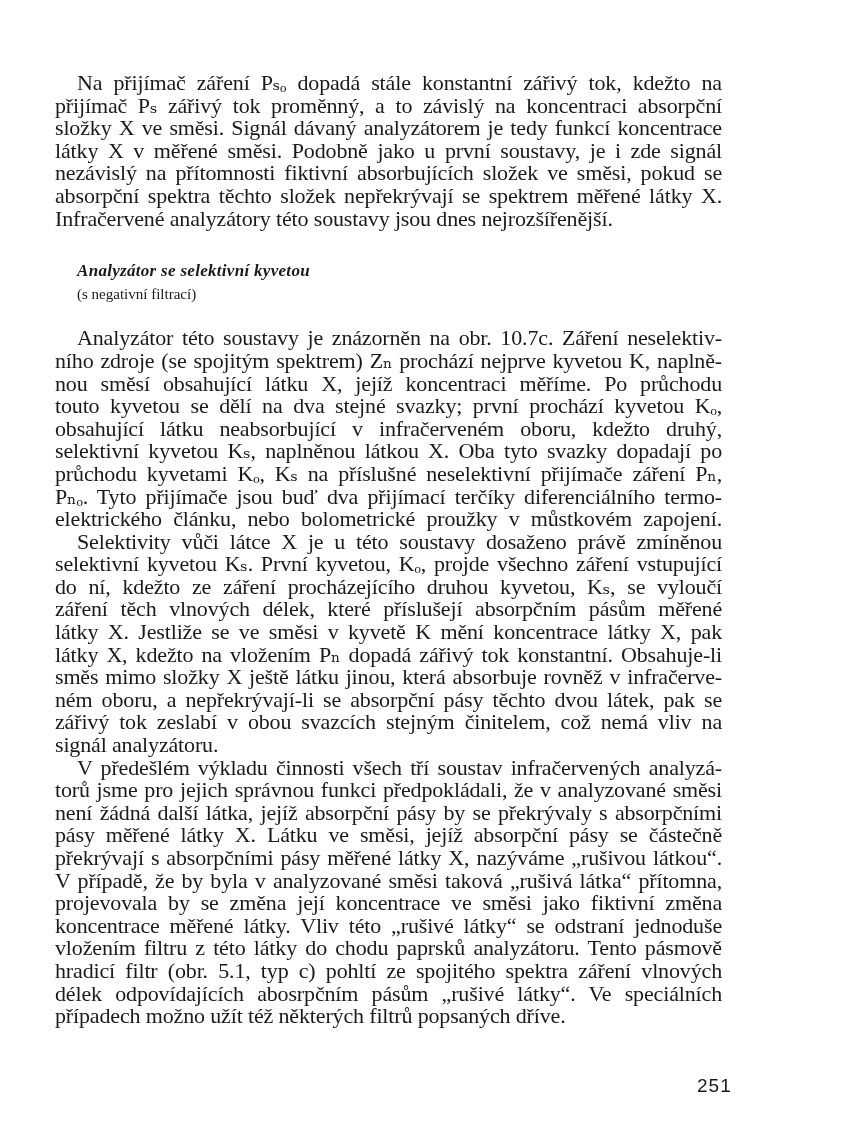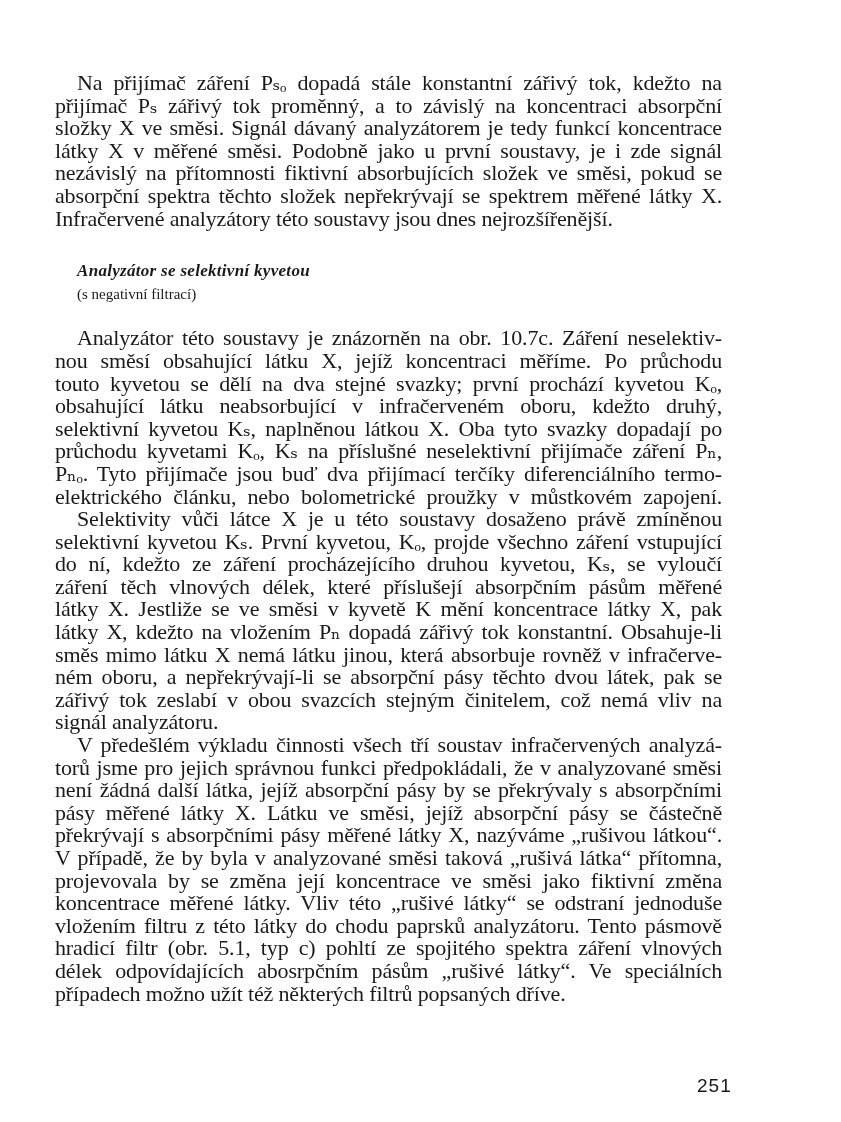--- a/index.html
+++ b/index.html
@@ -83,37 +83,38 @@
 
   <div>
     <span class="heading italic">Analyzátor se selektivní kyvetou</span>
     <span class="heading sub">(s negativní filtrací)</span>
   </div>
 
   <div class="spacer-md"></div>
 
   <div>
     <span class="line indent">Analyzátor této soustavy je znázorněn na obr. 10.7c. Záření neselektiv-</span>
+    <span class="line">ního zdroje (se spojitým spektrem) Zₙ prochází nejprve kyvetou K, naplně-</span>
     <span class="line">nou směsí obsahující látku X, jejíž koncentraci měříme. Po průchodu</span>
     <span class="line">touto kyvetou se dělí na dva stejné svazky; první prochází kyvetou Kₒ,</span>
     <span class="line">obsahující látku neabsorbující v infračerveném oboru, kdežto druhý,</span>
     <span class="line">selektivní kyvetou Kₛ, naplněnou látkou X. Oba tyto svazky dopadají po</span>
     <span class="line">průchodu kyvetami Kₒ, Kₛ na příslušné neselektivní přijímače záření Pₙ,</span>
     <span class="line">Pₙₒ. Tyto přijímače jsou buď dva přijímací terčíky diferenciálního termo-</span>
     <span class="line">elektrického článku, nebo bolometrické proužky v můstkovém zapojení.</span>
   </div>
 
   <div>
     <span class="line indent">Selektivity vůči látce X je u této soustavy dosaženo právě zmíněnou</span>
     <span class="line">selektivní kyvetou Kₛ. První kyvetou, Kₒ, projde všechno záření vstupující</span>
     <span class="line">do ní, kdežto ze záření procházejícího druhou kyvetou, Kₛ, se vyloučí</span>
     <span class="line">záření těch vlnových délek, které příslušejí absorpčním pásům měřené</span>
     <span class="line">látky X. Jestliže se ve směsi v kyvetě K mění koncentrace látky X, pak</span>
     <span class="line">látky X, kdežto na vložením Pₙ dopadá zářivý tok konstantní. Obsahuje-li</span>
-    <span class="line">směs mimo látku X nemá látku jinou, která absorbuje rovněž v infračerve-</span>
+    <span class="line">směs mimo složky X ještě látku jinou, která absorbuje rovněž v infračerve-</span>
     <span class="line">ném oboru, a nepřekrývají-li se absorpční pásy těchto dvou látek, pak se</span>
     <span class="line">zářivý tok zeslabí v obou svazcích stejným činitelem, což nemá vliv na</span>
     <span class="line last">signál analyzátoru.</span>
   </div>
 
   <div>
     <span class="line indent">V předešlém výkladu činnosti všech tří soustav infračervených analyzá-</span>
     <span class="line">torů jsme pro jejich správnou funkci předpokládali, že v analyzované směsi</span>
     <span class="line">není žádná další látka, jejíž absorpční pásy by se překrývaly s absorpčními</span>
     <span class="line">pásy měřené látky X. Látku ve směsi, jejíž absorpční pásy se částečně</span>

